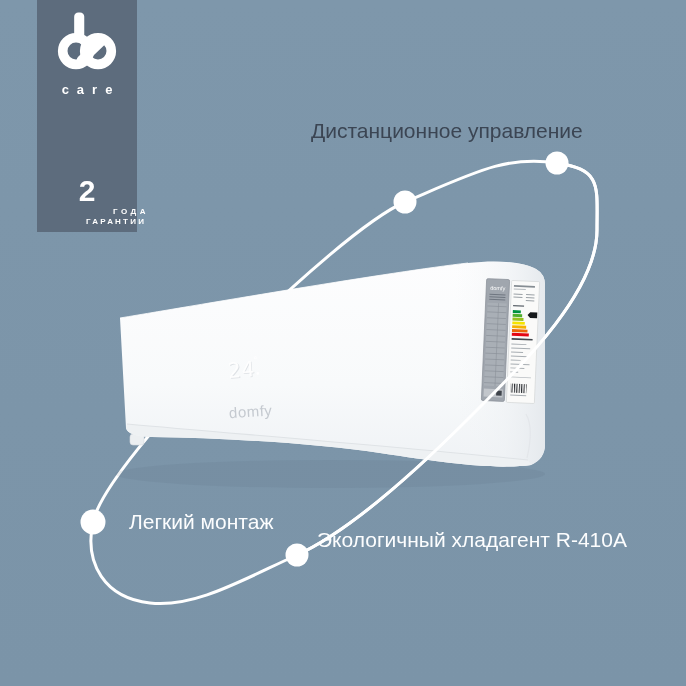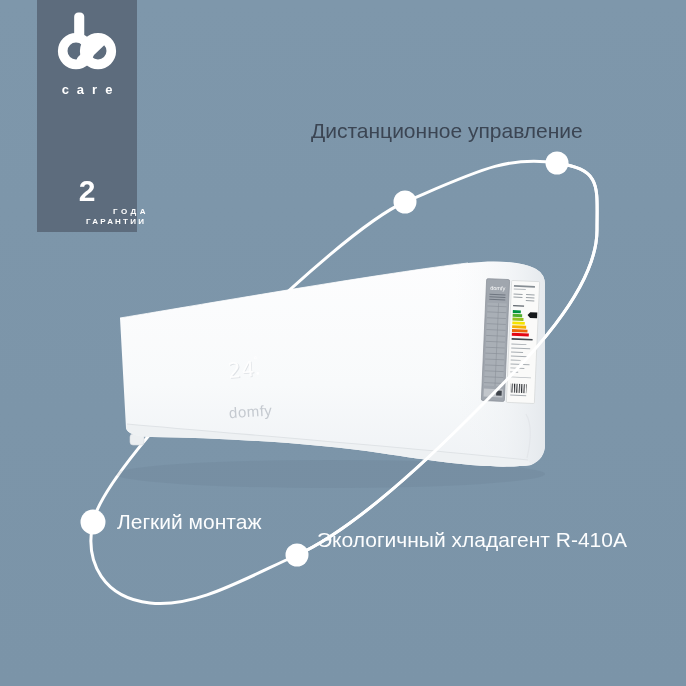--- a/index.html
+++ b/index.html
@@ -149,16 +149,16 @@
       <circle cx="48" cy="42" r="14.5" fill="none" stroke="#ffffff" stroke-width="10.5"></circle>
       <line x1="30" y1="52" x2="52" y2="31" stroke="#ffffff" stroke-width="10.5" stroke-linecap="round"></line>
     </svg>
     <div class="care">care</div>
     <div class="wnum">2</div>
     <div class="wl1">ГОДА</div>
     <div class="wl2">ГАРАНТИИ</div>
   </div>
 
   <div class="feature f-remote" style="color: rgb(59, 69, 83);">Дистанционное управление</div>
-  <div class="feature f-install" style="color: rgb(252, 253, 254);">Легкий монтаж</div>
+  <div class="feature f-install" style="color: rgb(252, 253, 254); margin-left: 12px;">Легкий монтаж</div>
   <div class="feature f-refr" style="color: rgb(252, 253, 254);">Экологичный хладагент R-410A</div>
 
 </div>
 
 </body></html>

